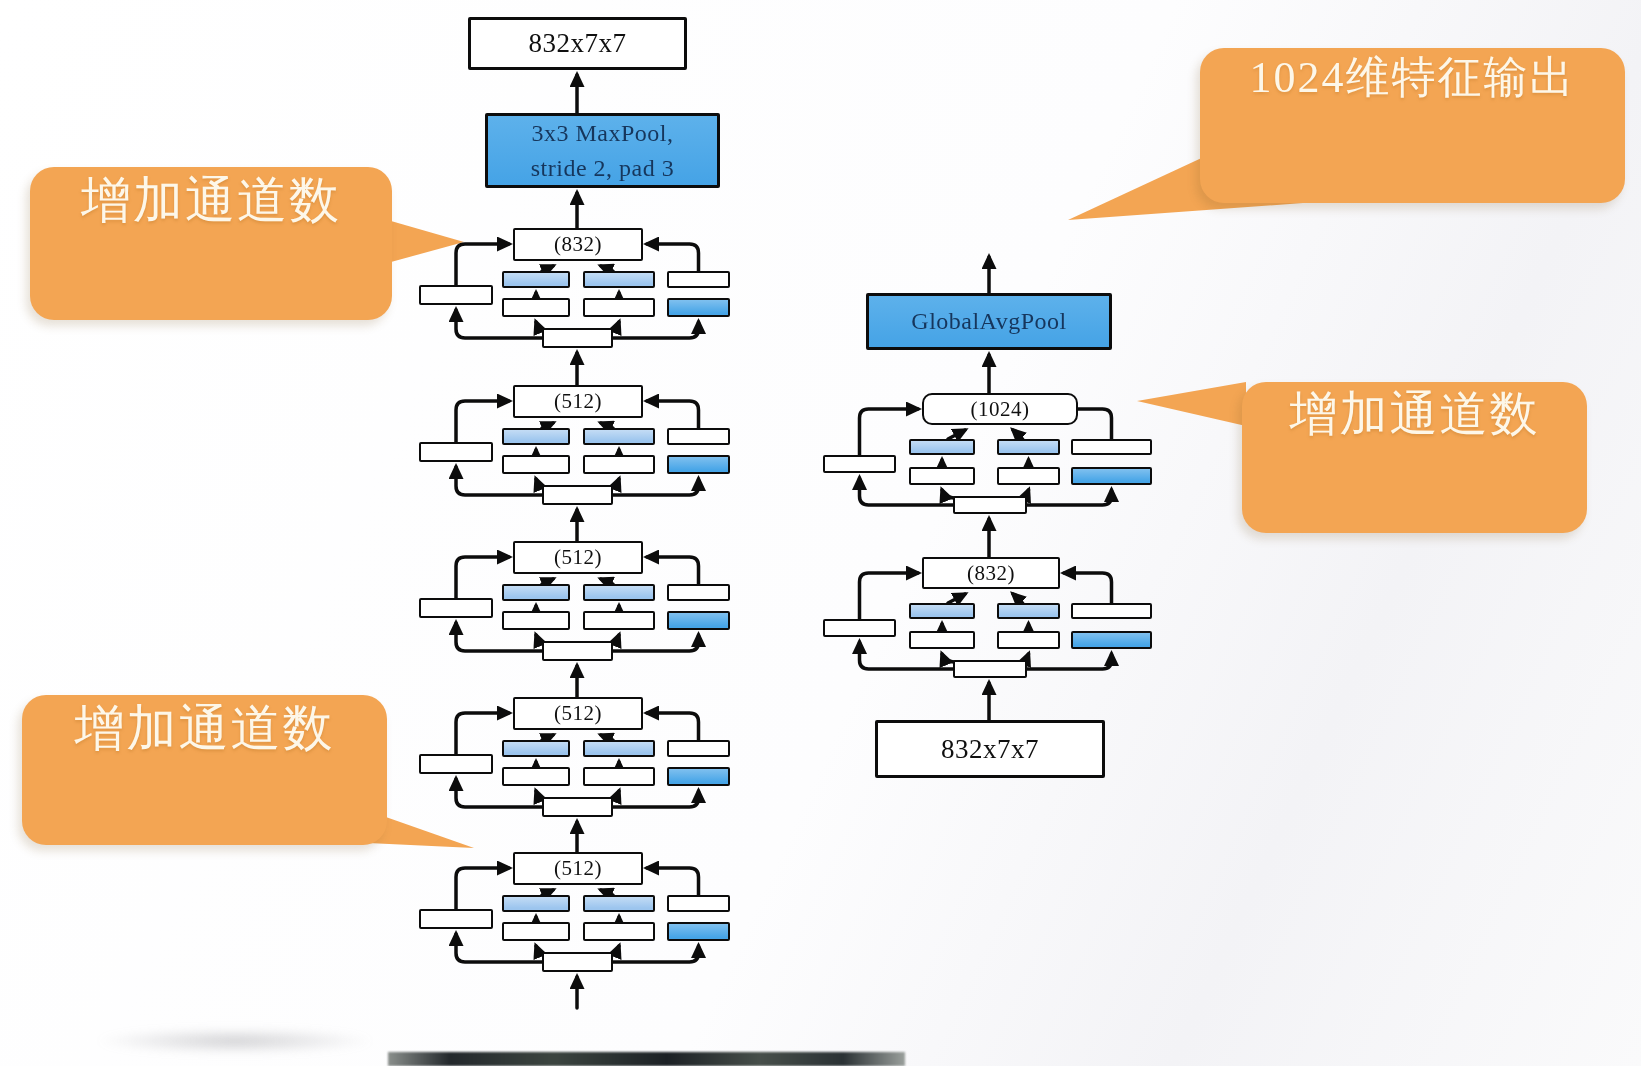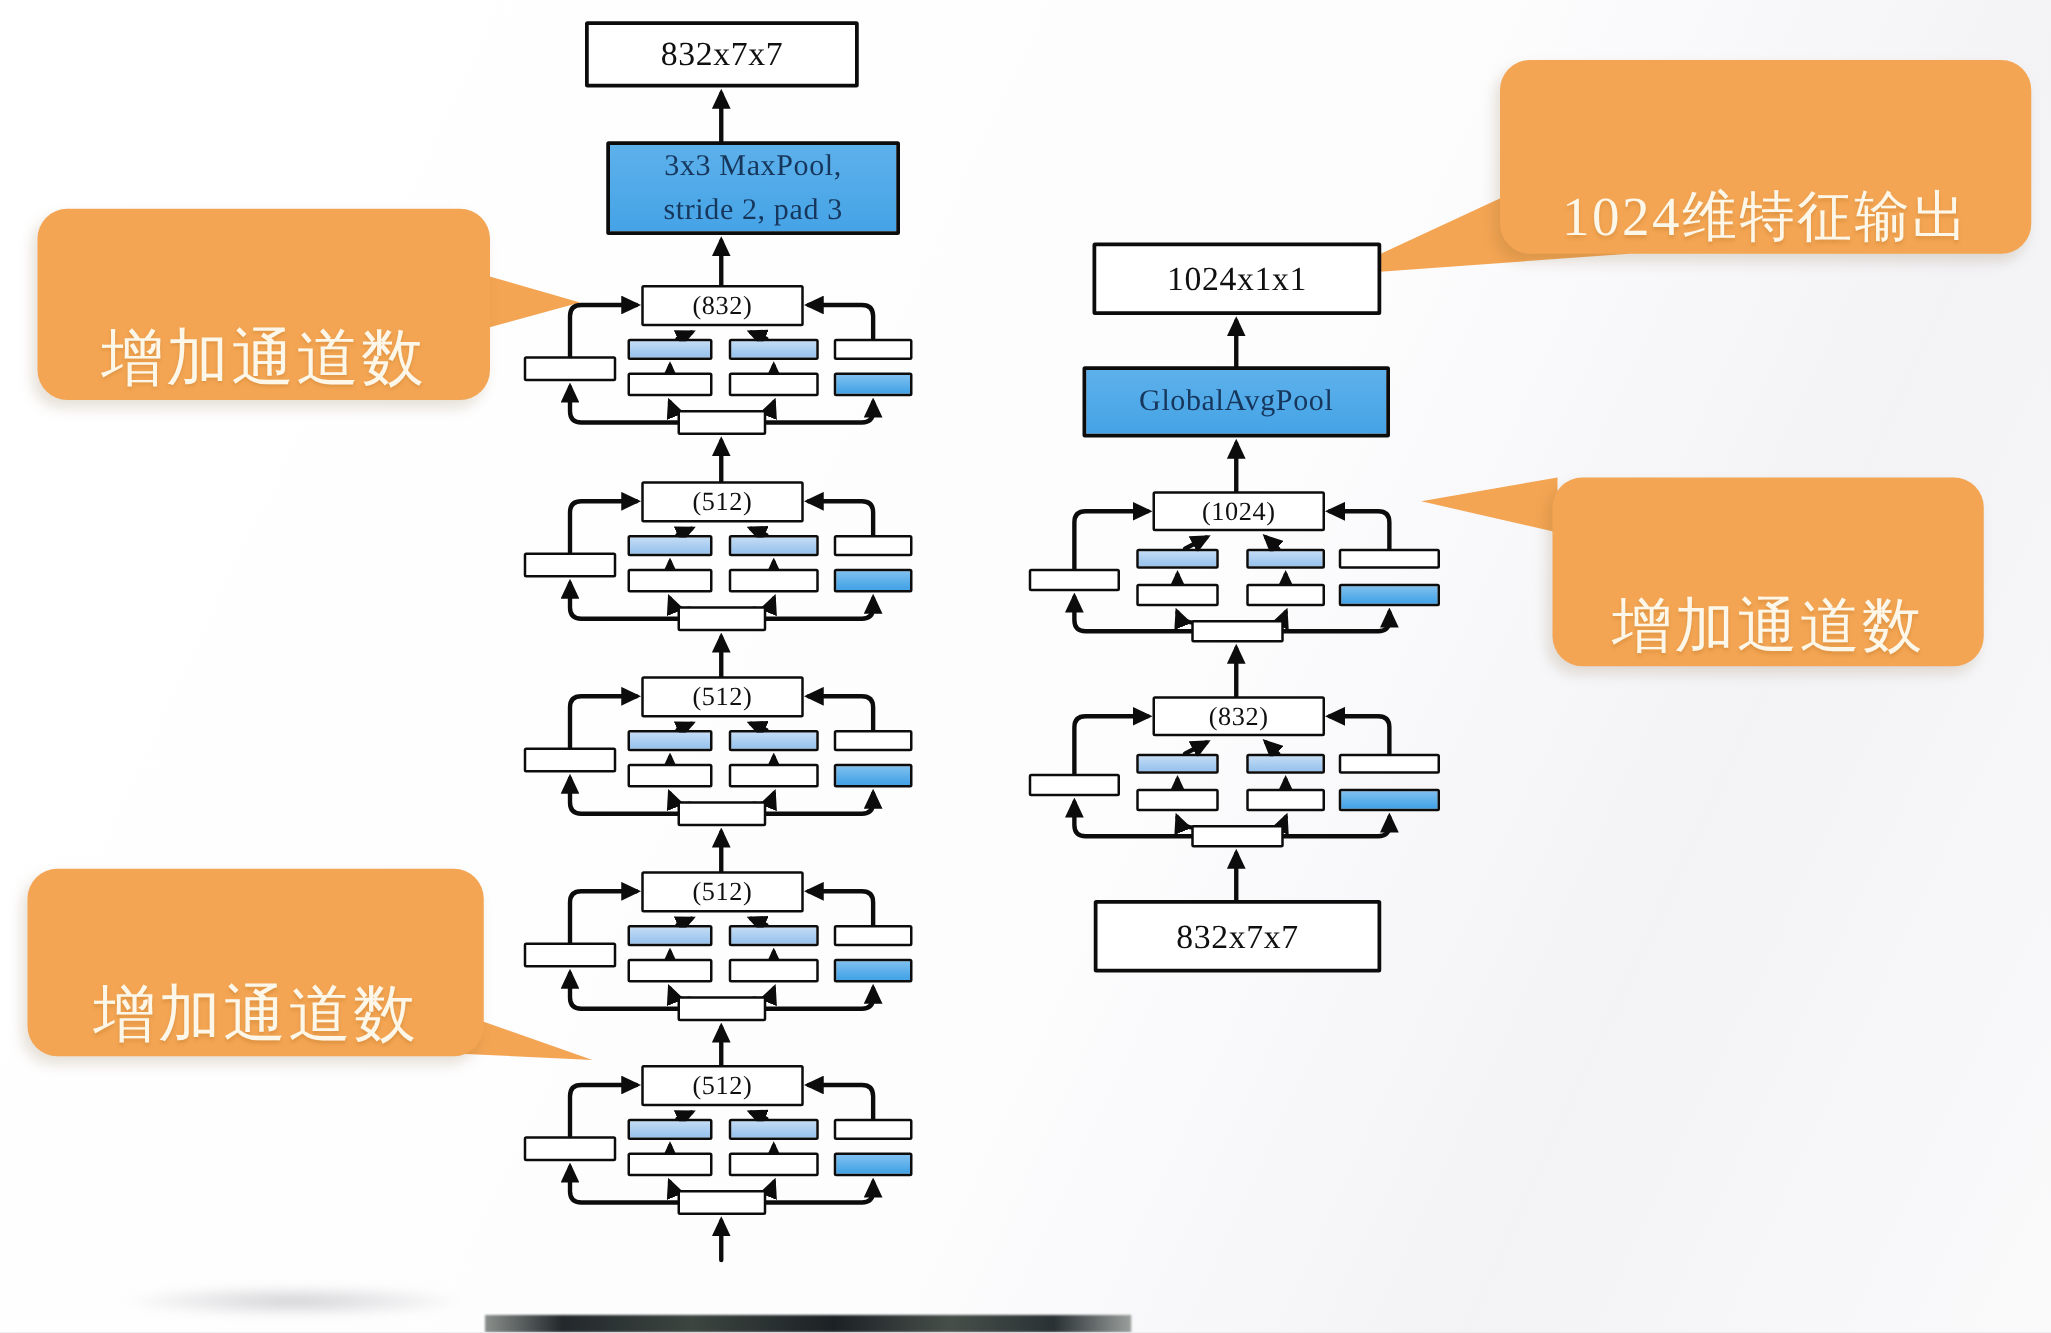--- a/index.html
+++ b/index.html
@@ -16,21 +16,21 @@
   .box.small{border-width:2.5px;}
   .box.concat{font-size:21px;}
   .blue-light{background:linear-gradient(180deg,#c3dcf5 0%,#9cc5ee 85%);}
   .blue-dark{background:linear-gradient(180deg,#7fc0ef 0%,#47a5e7 88%);}
   .pool-box{
     background:linear-gradient(180deg,#5db1eb 0%,#45a3e6 100%);
     color:#16365c;font-size:24px;flex-direction:column;line-height:1.45;font-weight:500;
   }
   .callout{
     position:absolute;background:#f3a553;border-radius:24px;z-index:3;
-    display:flex;align-items:flex-end;justify-content:center;
+    display:flex;align-items:flex-start;justify-content:center;
     color:#fdf7e9;box-shadow:-4px 6px 10px rgba(120,90,40,.18);
     text-shadow:0 2px 3px rgba(190,120,40,.4);letter-spacing:2px;
   }
   .photo-strip{
     position:absolute;left:388px;top:1052px;width:517px;height:14px;z-index:0;filter:blur(1px);
     background:linear-gradient(90deg,#8a8f8c,#23282c 12%,#3c4540 32%,#1c2125 54%,#474f4a 72%,#2a3134 88%,#9a9f9c);
   }
   .smudge{
     position:absolute;left:95px;top:1028px;width:280px;height:26px;z-index:0;filter:blur(4px);
     background:radial-gradient(ellipse at center,rgba(140,140,145,.38),rgba(140,140,145,0) 70%);
@@ -143,21 +143,20 @@
   </svg>
 
   <div class="box" style="left:468px;top:17px;width:219px;height:53px">832x7x7</div>
 
   <div class="box pool-box" style="left:485px;top:113px;width:235px;height:75px">
     <span>3x3 MaxPool,</span>
     <span>stride 2, pad 3</span>
   </div>
 
 
-  <div class="box" style="left:874px;top:194px;width:231px;height:58px">1024x1x1</div>
 
   <div class="box pool-box" style="left:866px;top:293px;width:246px;height:57px">
     <span>GlobalAvgPool</span>
   </div>
 
   <div class="box" style="left:875px;top:720px;width:230px;height:58px">832x7x7</div>
 
   <div class="callout" style="left:30px;top:167px;width:362px;height:153px;font-size:50px">
     <span>增加通道数</span>
   </div>
@@ -209,21 +208,21 @@
     <div class="box small " style="left: 542px; top: 797px; width: 71px; height: 20px;"></div>
     <div class="box small concat" style="left: 513px; top: 852px; width: 130px; height: 33px;">(512)</div>
     <div class="box small blue-light" style="left: 502px; top: 895px; width: 68px; height: 17px;"></div>
     <div class="box small blue-light" style="left: 583px; top: 895px; width: 72px; height: 17px;"></div>
     <div class="box small " style="left: 667px; top: 895px; width: 63px; height: 17px;"></div>
     <div class="box small " style="left: 502px; top: 922px; width: 68px; height: 19px;"></div>
     <div class="box small " style="left: 583px; top: 922px; width: 72px; height: 19px;"></div>
     <div class="box small blue-dark" style="left: 667px; top: 922px; width: 63px; height: 19px;"></div>
     <div class="box small " style="left: 419px; top: 909px; width: 74px; height: 20px;"></div>
     <div class="box small " style="left: 542px; top: 952px; width: 71px; height: 20px;"></div>
-    <div class="box small concat" style="left: 922px; top: 393px; width: 138px; height: 32px;">(1024)</div>
+    <div class="box small concat" style="left: 922px; top: 393px; width: 156px; height: 32px; border-radius: 10px;">(1024)</div>
     <div class="box small blue-light" style="left: 909px; top: 439px; width: 66px; height: 16px;"></div>
     <div class="box small blue-light" style="left: 997px; top: 439px; width: 63px; height: 16px;"></div>
     <div class="box small " style="left: 1071px; top: 439px; width: 81px; height: 16px;"></div>
     <div class="box small " style="left: 909px; top: 467px; width: 66px; height: 18px;"></div>
     <div class="box small " style="left: 997px; top: 467px; width: 63px; height: 18px;"></div>
     <div class="box small blue-dark" style="left: 1071px; top: 467px; width: 81px; height: 18px;"></div>
     <div class="box small " style="left: 823px; top: 455px; width: 73px; height: 18px;"></div>
     <div class="box small " style="left: 953px; top: 496px; width: 74px; height: 18px;"></div>
     <div class="box small concat" style="left: 922px; top: 557px; width: 138px; height: 32px;">(832)</div>
     <div class="box small blue-light" style="left: 909px; top: 603px; width: 66px; height: 16px;"></div>

